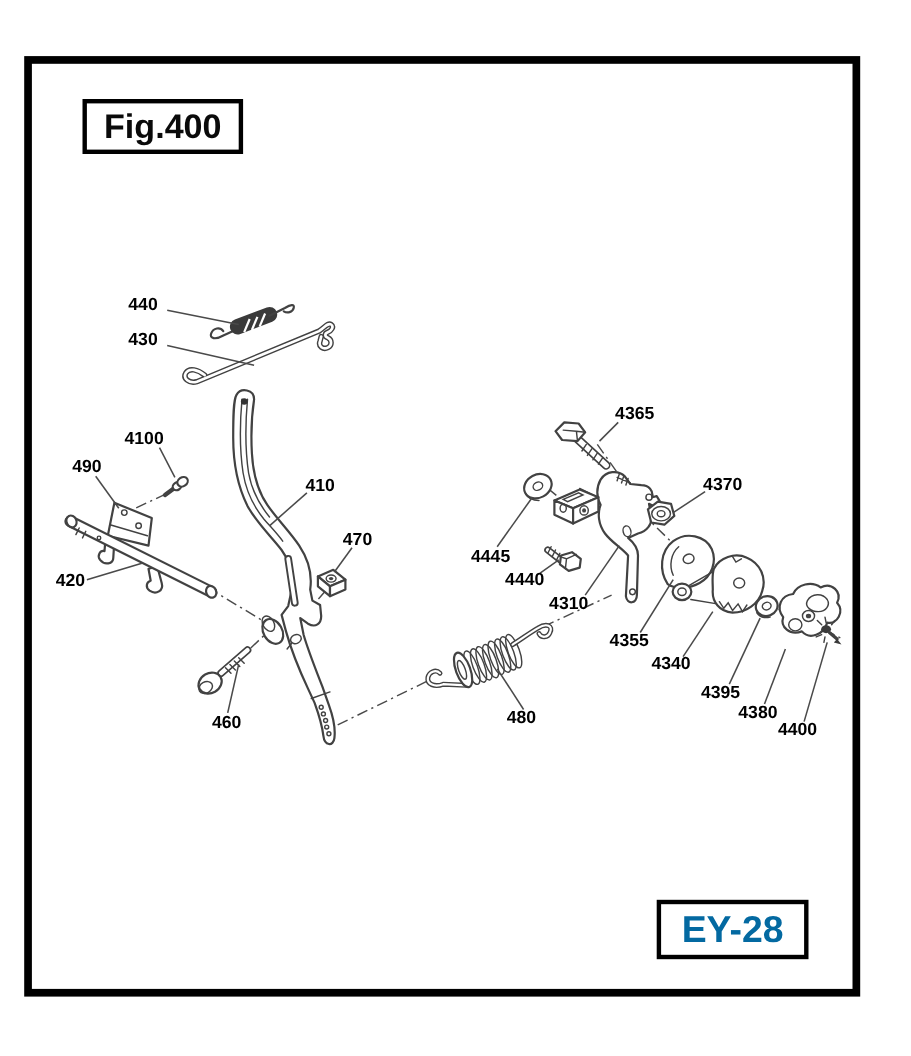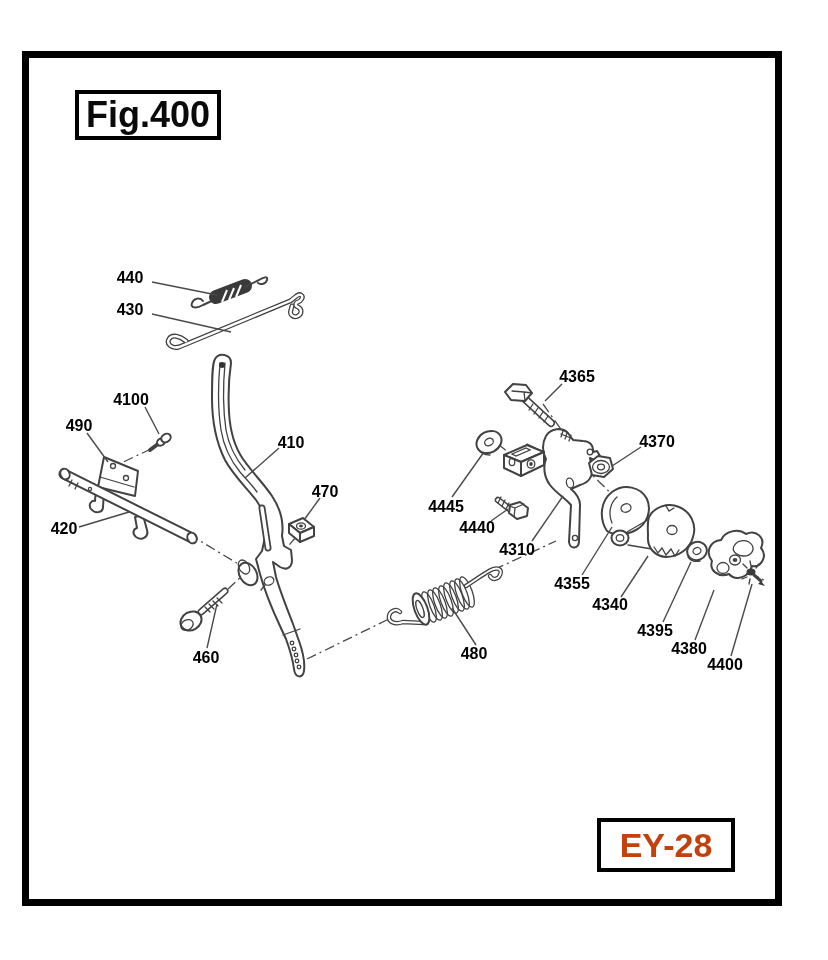--- a/index.html
+++ b/index.html
@@ -3,25 +3,25 @@
 <meta charset="utf-8">
 <style>
   html,body{margin:0;padding:0;background:#fff;}
   .page{position:relative;width:828px;height:960px;background:#fff;overflow:hidden;
         font-family:"Liberation Sans",sans-serif;}
   .frame{position:absolute;left:22px;top:51px;width:760px;height:855px;
          border:7px solid #000;box-sizing:border-box;background:#fff;}
   .fig-box{position:absolute;left:75px;top:90px;width:146px;height:50px;
            border:4px solid #000;box-sizing:border-box;display:flex;
            align-items:center;justify-content:center;background:#fff;}
-  .fig-box span{font-weight:bold;font-size:36px;color:#0a0a0a;letter-spacing:0px;}
+  .fig-box span{font-weight:bold;font-size:31px;color:#0a0a0a;letter-spacing:0px;}
   .model-box{position:absolute;left:597px;top:818px;width:138px;height:54px;
              border:4px solid #000;box-sizing:border-box;display:flex;
              align-items:center;justify-content:center;background:#fff;}
-  .model-box span{font-weight:bold;font-size:34px;color:#c2410c;}
+  .model-box span{font-weight:bold;font-size:34px;color:#0369a1;}
   svg.diagram{position:absolute;left:0;top:0;}
   .fillw{fill:#fff;stroke:#424242;stroke-width:2;stroke-linejoin:round;}
   .ln{stroke:#424242;stroke-width:2;fill:none;stroke-linecap:round;stroke-linejoin:round;}
   .thin{stroke:#424242;stroke-width:1.3;fill:none;stroke-linecap:round;}
   .wireo{stroke:#424242;fill:none;stroke-linecap:round;}
   .wirei{stroke:#fff;fill:none;stroke-linecap:round;}
   .coilbody{stroke:#3a3a3a;stroke-linecap:round;}
   .leader{stroke:#4a4a4a;stroke-width:1.4;}
   .dashdot{stroke:#4a4a4a;stroke-width:1.3;fill:none;stroke-dasharray:10 4 2 4;}
   .part-label{font-family:"Liberation Sans",sans-serif;font-weight:bold;font-size:16px;

